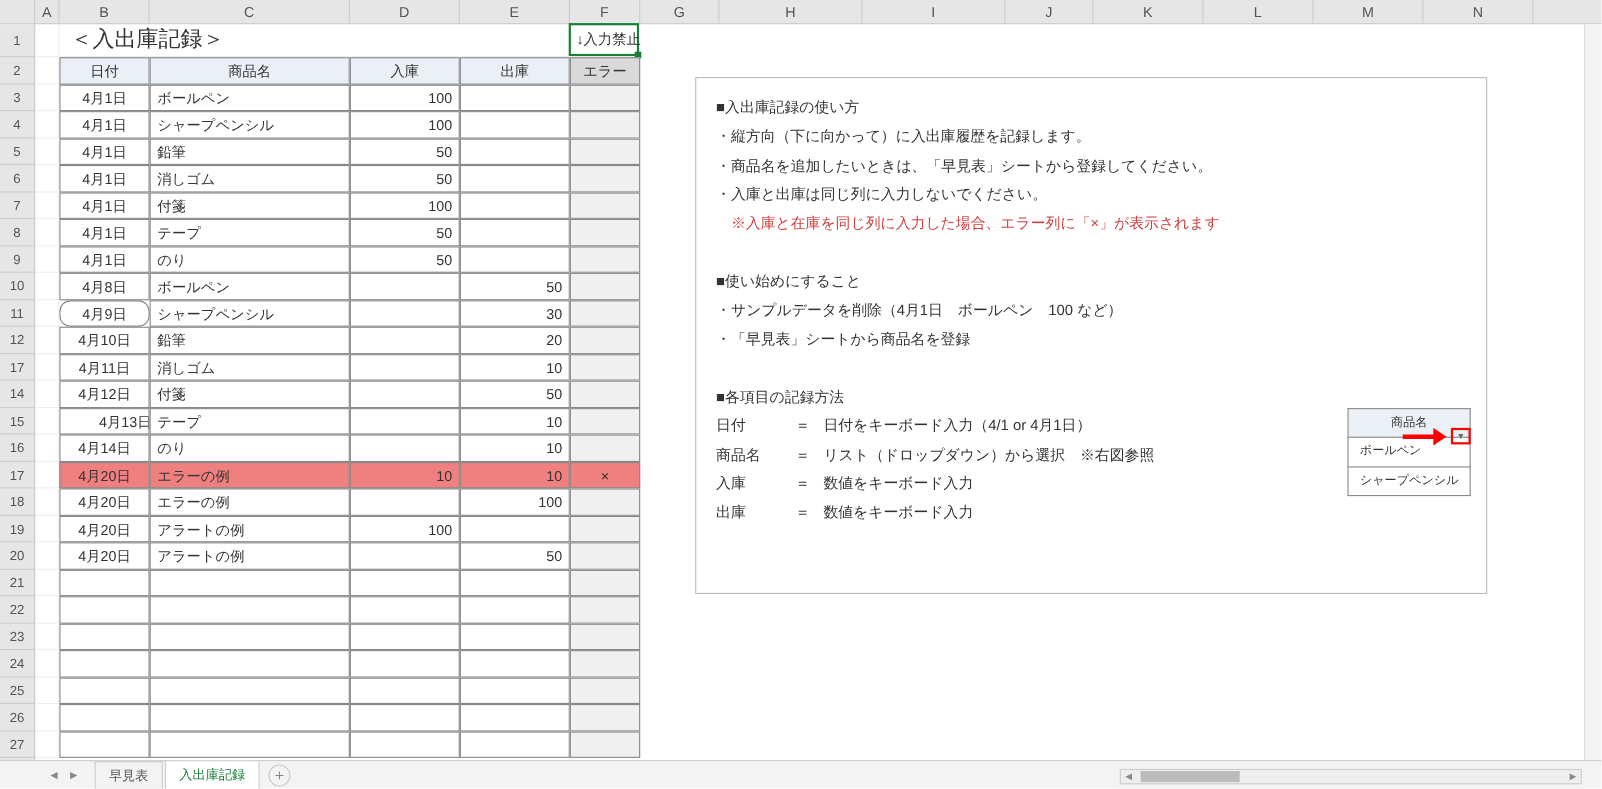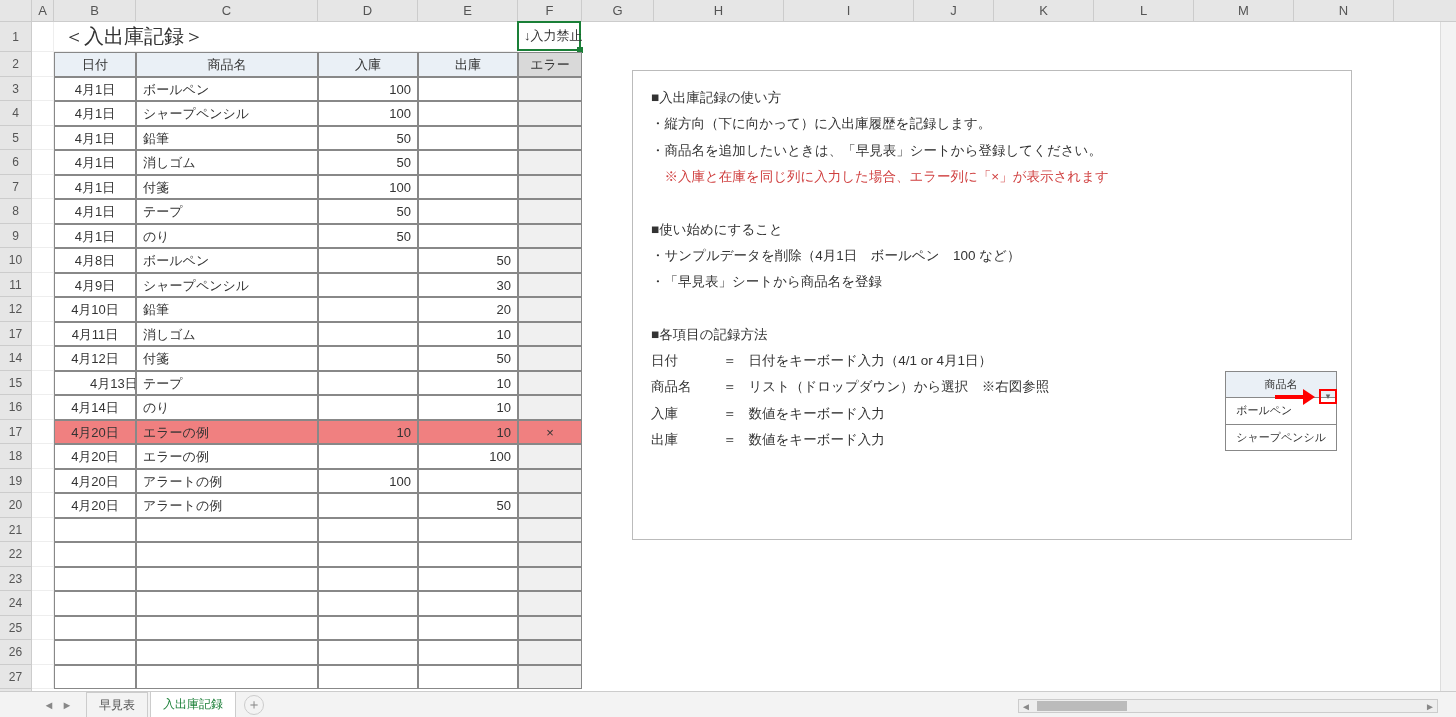--- a/index.html
+++ b/index.html
@@ -308,21 +308,21 @@
       <div class="row">
         <div class="cell " style="width: 22px;"></div>
         <div class="cell datacell center" style="width: 82px;">4月8日</div>
         <div class="cell datacell" style="width: 182px;">ボールペン</div>
         <div class="cell datacell num" style="width: 100px;"></div>
         <div class="cell datacell num" style="width: 100px;">50</div>
         <div class="cell errcell datacell center" style="width: 64px; background: rgb(240, 240, 240);"></div>
       </div>
       <div class="row">
         <div class="cell " style="width: 22px;"></div>
-        <div class="cell datacell center" style="width: 82px;">4月9日</div>
+        <div class="cell datacell center" style="width: 82px; border-radius: 10px;">4月9日</div>
         <div class="cell datacell" style="width: 182px;">シャープペンシル</div>
         <div class="cell datacell num" style="width: 100px;"></div>
         <div class="cell datacell num" style="width: 100px;">30</div>
         <div class="cell errcell datacell center" style="width: 64px; background: rgb(240, 240, 240);"></div>
       </div>
       <div class="row">
         <div class="cell " style="width: 22px;"></div>
         <div class="cell datacell center" style="width: 82px;">4月10日</div>
         <div class="cell datacell" style="width: 182px;">鉛筆</div>
         <div class="cell datacell num" style="width: 100px;"></div>
@@ -446,20 +446,21 @@
         <div class="cell datacell" style="width: 82px;"></div>
         <div class="cell datacell" style="width: 182px;"></div>
         <div class="cell datacell" style="width: 100px;"></div>
         <div class="cell datacell" style="width: 100px;"></div>
         <div class="cell datacell" style="width: 64px; background: rgb(240, 240, 240);"></div>
       </div>
       <div class="instr-box">
 <div>■入出庫記録の使い方</div>
 <div>・縦方向（下に向かって）に入出庫履歴を記録します。</div>
 <div>・商品名を追加したいときは、「早見表」シートから登録してください。</div>
+<div>・入庫と出庫は同じ列に入力しないでください。</div>
 <div class="red">　※入庫と在庫を同じ列に入力した場合、エラー列に「×」が表示されます</div>
 <br>
 <div>■使い始めにすること</div>
 <div>・サンプルデータを削除（4月1日　ボールペン　100 など）</div>
 <div>・「早見表」シートから商品名を登録</div>
 <br>
 <div>■各項目の記録方法</div>
 <div>
   <span style="display:inline-block;width:60px">日付</span>
   <span style="display:inline-block;width:30px;text-align:center">＝</span>

